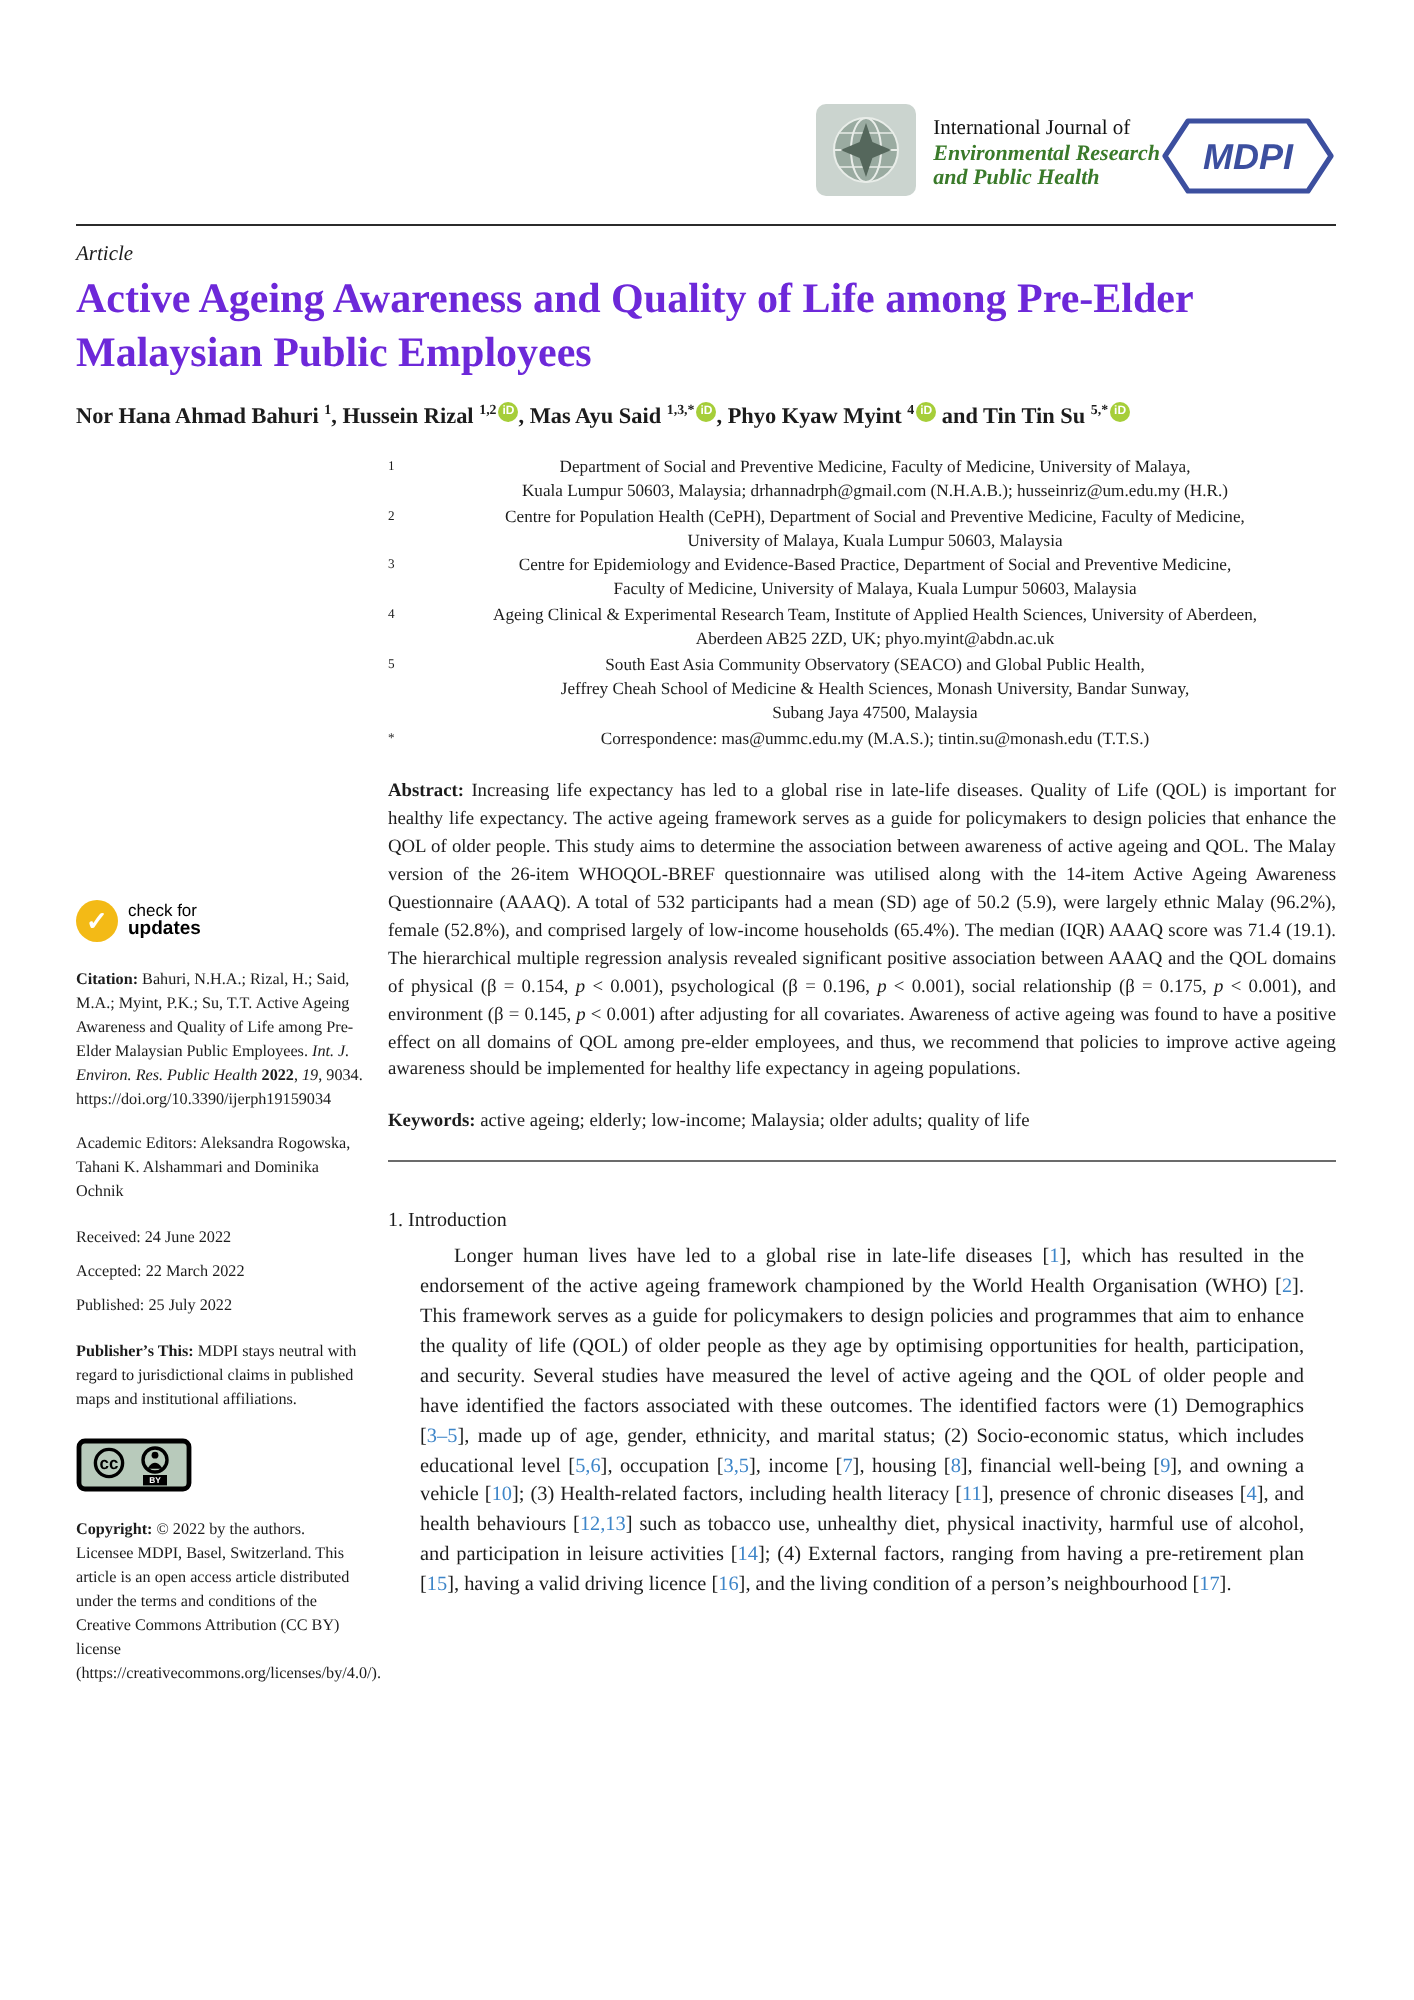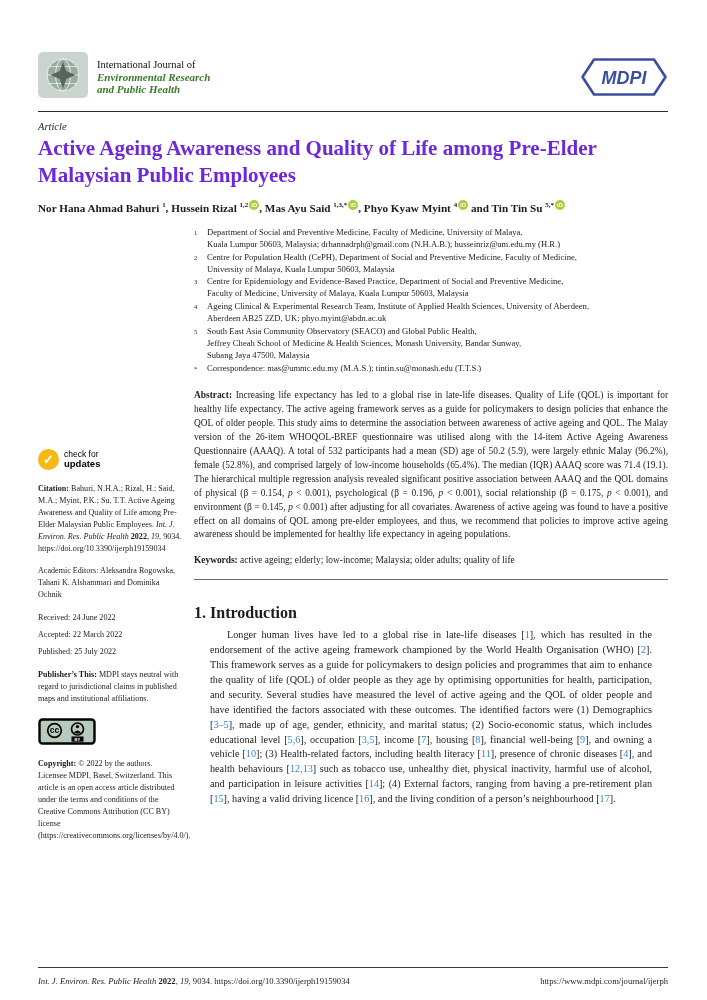--- a/index.html
+++ b/index.html
@@ -3,21 +3,21 @@
 <meta charset="utf-8">
 <style>
   html,body{margin:0;padding:0;background:#ffffff;}
   .page{
     position:relative; width:707px; height:1000px; background:#fff;
     box-sizing:border-box; padding:0 39px 0 38px; overflow:hidden;
     font-family:"Liberation Serif", serif; color:#1c1c1c;
   }
   
   .header{
-    margin-top:52px; display:flex; justify-content:space-between; align-items:center;
+    margin-top:52px; display:flex; justify-content:flex-end; align-items:center;
     padding-bottom:9px; border-bottom:1.4px solid #2b2b2b;
   }
   .brand{display:flex; align-items:center; gap:9px;}
   .jname{line-height:1.12;}
   .j1{font-size:10.5px; color:#111;}
   .j2{font-size:11px; font-weight:bold; font-style:italic; color:#3a7a2a;}
   .mdpi svg{display:block;}
   
   .article-label{margin-top:9px; font-style:italic; font-size:10.5px;}
   .title{margin:3px 0 0; font-size:21px; font-weight:bold; line-height:1.27; color:#6d28d9;}
@@ -42,25 +42,25 @@
     font-family:"Liberation Sans", sans-serif;
   }
   .check-text{display:flex; flex-direction:column; line-height:1.05;
     font-family:"Liberation Sans", sans-serif; font-size:8.5px; color:#000;}
   .check-text strong{font-size:9.5px;}
   .cc-badge{margin:14px 0 9px;}
   
   .main{flex:1; margin-left:12px;}
   .aff-row{display:flex; font-size:8.6px; line-height:1.38; margin-bottom:1px;}
   .aff-marker{width:13px; flex-shrink:0; font-size:6.6px; position:relative; top:1px;}
-  .aff-text{flex:1;}
+  .aff-text{flex:1;text-align:center;}
   .abstract{margin:15px 0 0; font-size:9.4px; line-height:1.48; text-align:justify;}
   .keywords{margin:13px 0 0; font-size:9.4px;}
   .main hr{border:none; border-top:1px solid #6b6b6b; margin:14px 0 0;}
-  .section-heading{margin:24px 0 0; font-size:16px; font-weight:bold;}
+  .section-heading{margin:24px 0 0; font-size:10px; font-weight:normal;}
   .body-para{margin:6px 16px 0; font-size:10.2px; line-height:1.46; text-align:justify; text-indent:17px;}
   .ref{color:#3d85c8;}
   
   .footer{
     position:absolute; left:38px; right:39px; bottom:14px;
     border-top:1.3px solid #3a3a3a; padding-top:8px;
     display:flex; justify-content:space-between; font-size:8.6px; color:#1c1c1c;
   }
 </style>
 </head>
@@ -176,18 +176,14 @@
 
       <hr>
 
       <h2 class="section-heading">1. Introduction</h2>
 
       <p class="body-para">Longer human lives have led to a global rise in late-life diseases [<span class="ref">1</span>], which has resulted in the endorsement of the active ageing framework championed by the World Health Organisation (WHO) [<span class="ref">2</span>]. This framework serves as a guide for policymakers to design policies and programmes that aim to enhance the quality of life (QOL) of older people as they age by optimising opportunities for health, participation, and security. Several studies have measured the level of active ageing and the QOL of older people and have identified the factors associated with these outcomes. The identified factors were (1) Demographics [<span class="ref">3–5</span>], made up of age, gender, ethnicity, and marital status; (2) Socio-economic status, which includes educational level [<span class="ref">5,6</span>], occupation [<span class="ref">3,5</span>], income [<span class="ref">7</span>], housing [<span class="ref">8</span>], financial well-being [<span class="ref">9</span>], and owning a vehicle [<span class="ref">10</span>]; (3) Health-related factors, including health literacy [<span class="ref">11</span>], presence of chronic diseases [<span class="ref">4</span>], and health behaviours [<span class="ref">12,13</span>] such as tobacco use, unhealthy diet, physical inactivity, harmful use of alcohol, and participation in leisure activities [<span class="ref">14</span>]; (4) External factors, ranging from having a pre-retirement plan [<span class="ref">15</span>], having a valid driving licence [<span class="ref">16</span>], and the living condition of a person’s neighbourhood [<span class="ref">17</span>].</p>
 
     </main>
   </div>
 
-  <footer class="footer">
-    <div><em>Int. J. Environ. Res. Public Health </em><strong>2022</strong>, <em>19</em>, 9034. https://doi.org/10.3390/ijerph19159034</div>
-    <div>https://www.mdpi.com/journal/ijerph</div>
-  </footer>
 
 </div>
 
 </body></html>

